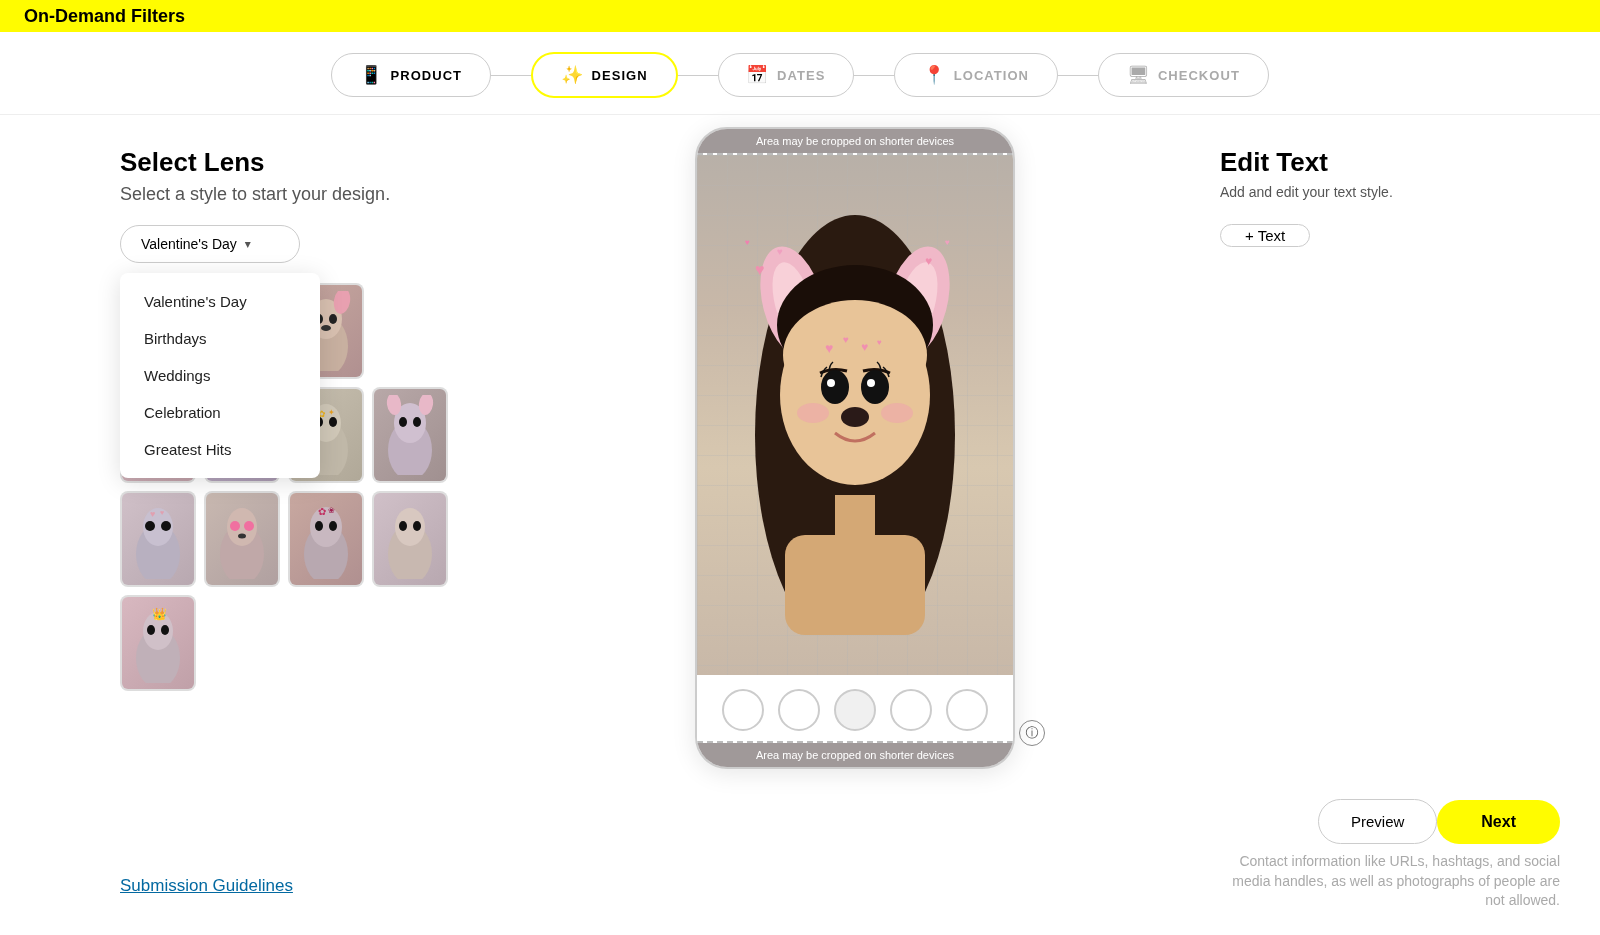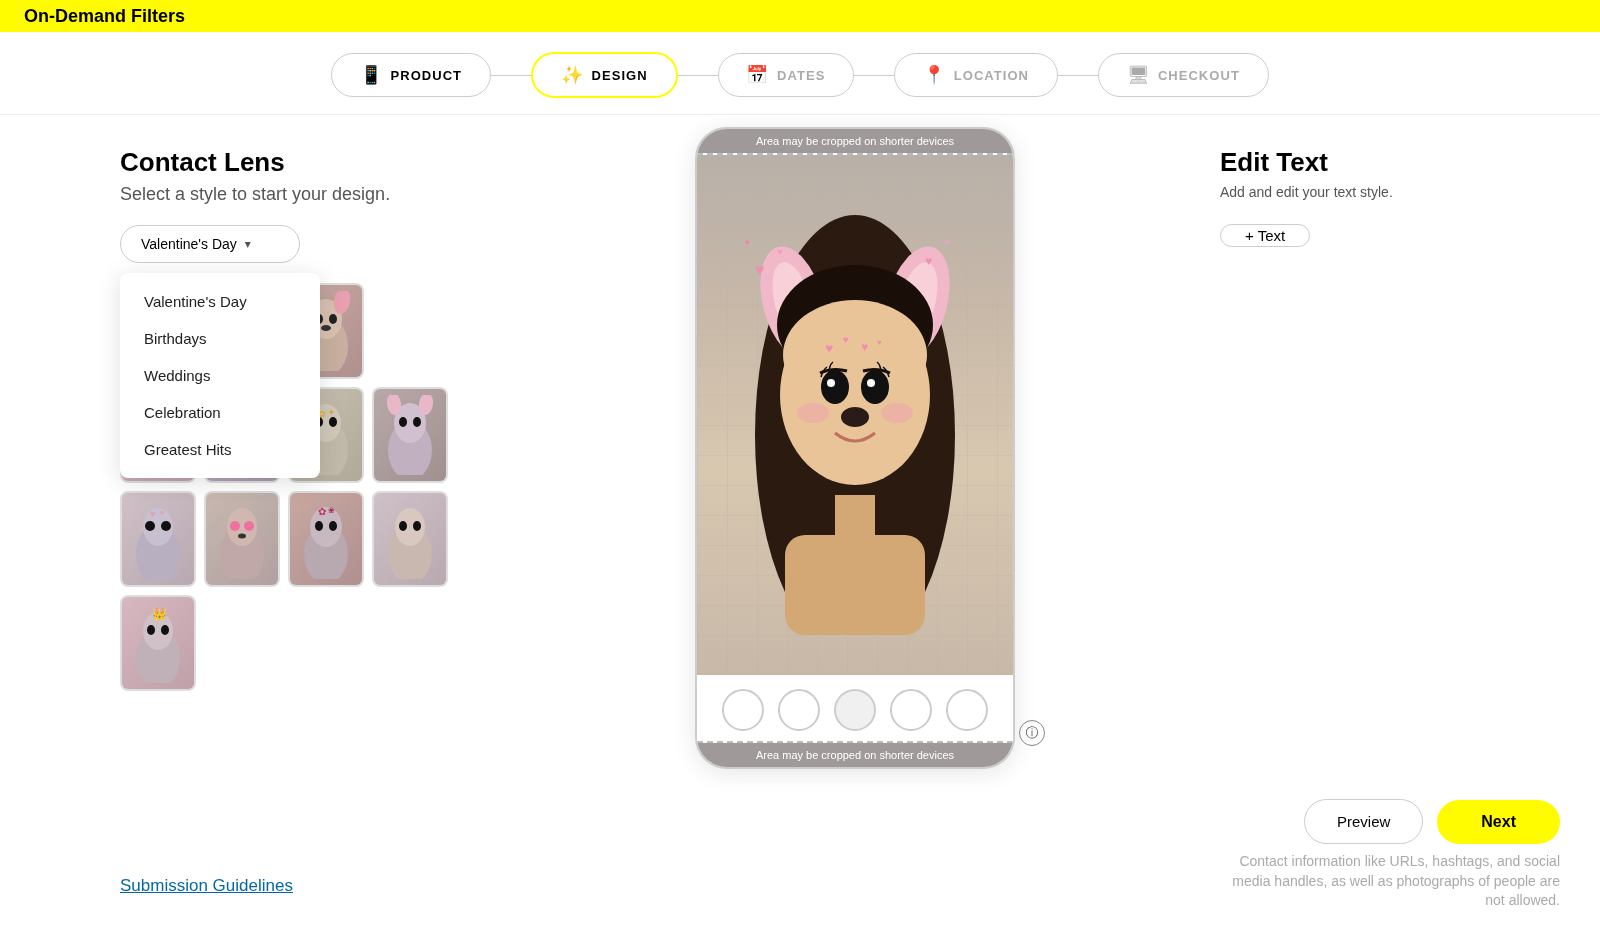--- a/index.html
+++ b/index.html
@@ -319,21 +319,20 @@
       width: 500px;
       padding: 18px 40px 24px 40px;
       display: flex;
       flex-direction: column;
       align-items: flex-end;
       gap: 8px;
       background: #fff;
     }
     #bottom-buttons {
       display: flex;
-      gap: 14px;
       align-items: flex-end;
     }
     #preview-btn {
       border: 1.5px solid #ccc;
       border-radius: 50px;
       padding: 13px 32px;
       font-size: 15px;
       font-weight: 500;
       cursor: pointer;
       background: #fff;
@@ -402,21 +401,21 @@
 
   <div class="step-item inactive">
     <span class="step-icon">🖥</span>
     <span class="step-label">CHECKOUT</span>
   </div>
 </div>
 
 <div id="main">
 
   <div id="left-panel">
-    <h2 id="choose-lens-title">Contact Lens</h2>
+    <h2 id="choose-lens-title">Select Lens</h2>
     <p id="choose-lens-sub">Select a style to start your design.</p>
 
     
     <div id="dropdown-container">
       <button id="dropdown-btn">
         <span>Valentine's Day</span>
         <span id="dropdown-chevron">▾</span>
       </button>
       
       <div id="dropdown-menu">

